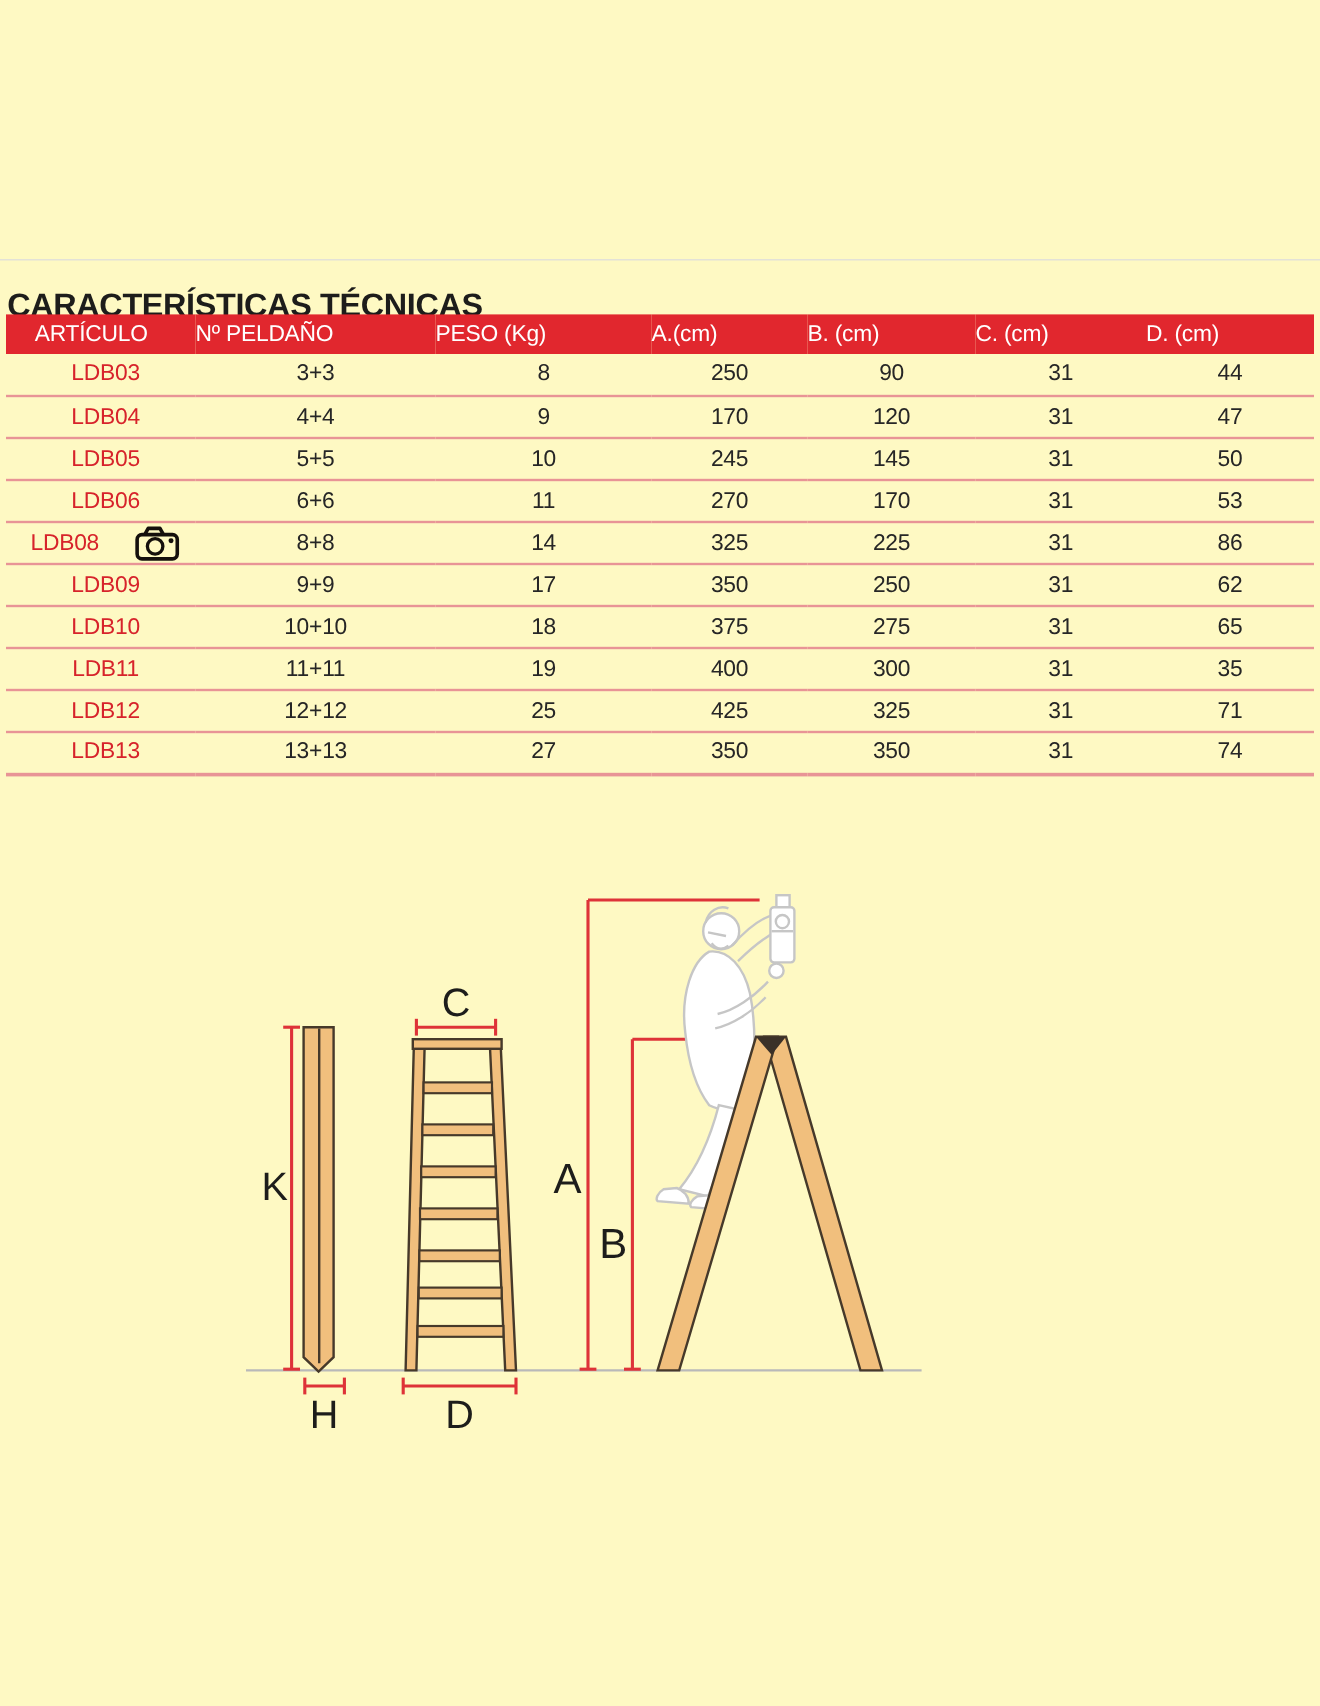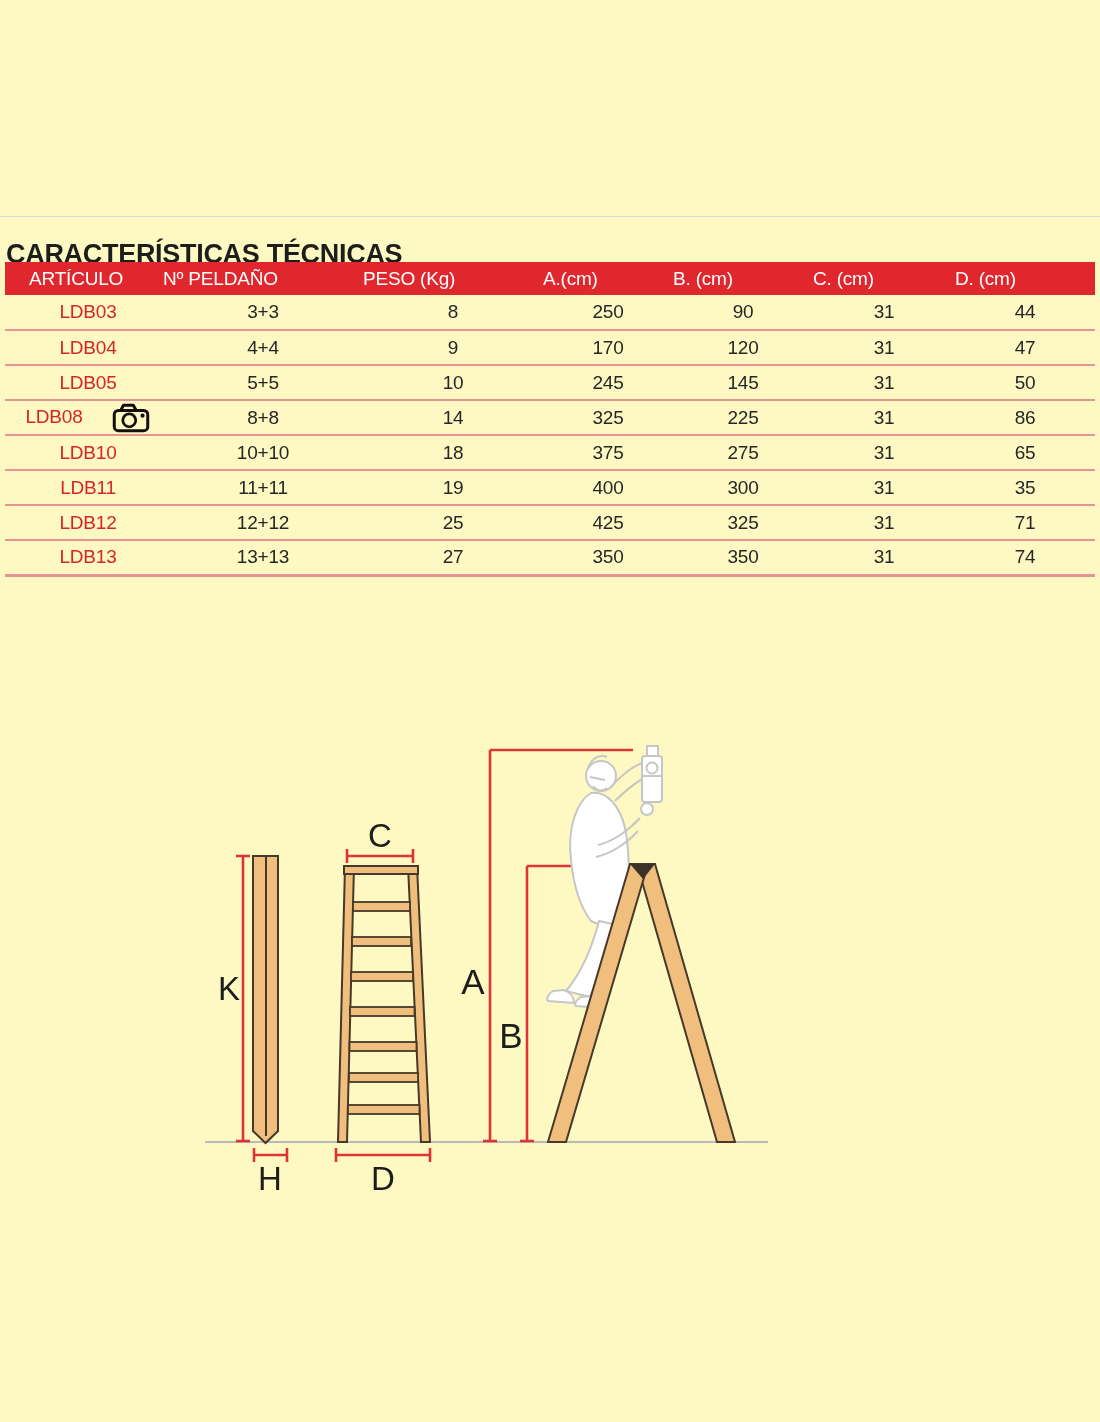--- a/index.html
+++ b/index.html
@@ -92,32 +92,50 @@
         <tr>
           <td class="code"><span>LDB05</span></td>
           <td>5+5</td>
           <td>10</td>
           <td>245</td>
           <td>145</td>
           <td>31</td>
           <td>50</td>
         </tr>
         <tr>
+          <td class="code"><span>LDB06</span></td>
+          <td>6+6</td>
+          <td>11</td>
+          <td>270</td>
+          <td>170</td>
+          <td>31</td>
+          <td>53</td>
+        </tr>
+        <tr>
           <td class="code"><span>LDB08</span><span class="cam"><svg viewBox="0 0 34 26" width="40" height="30">
                 <rect x="2.5" y="6.5" width="29" height="17.5" rx="3.5" fill="none" stroke="#15100c" stroke-width="2.6"></rect>
                 <path d="M8 6.5 L10.5 2 L19 2 L21.5 6.5" fill="none" stroke="#15100c" stroke-width="2.6" stroke-linejoin="round"></path>
                 <circle cx="15.5" cy="15" r="5.6" fill="none" stroke="#15100c" stroke-width="2.4"></circle>
                 <circle cx="27" cy="11" r="1.8" fill="#15100c"></circle>
               </svg></span></td>
           <td>8+8</td>
           <td>14</td>
           <td>325</td>
           <td>225</td>
           <td>31</td>
           <td>86</td>
+        </tr>
+        <tr>
+          <td class="code"><span>LDB09</span></td>
+          <td>9+9</td>
+          <td>17</td>
+          <td>350</td>
+          <td>250</td>
+          <td>31</td>
+          <td>62</td>
         </tr>
         <tr>
           <td class="code"><span>LDB10</span></td>
           <td>10+10</td>
           <td>18</td>
           <td>375</td>
           <td>275</td>
           <td>31</td>
           <td>65</td>
         </tr>

